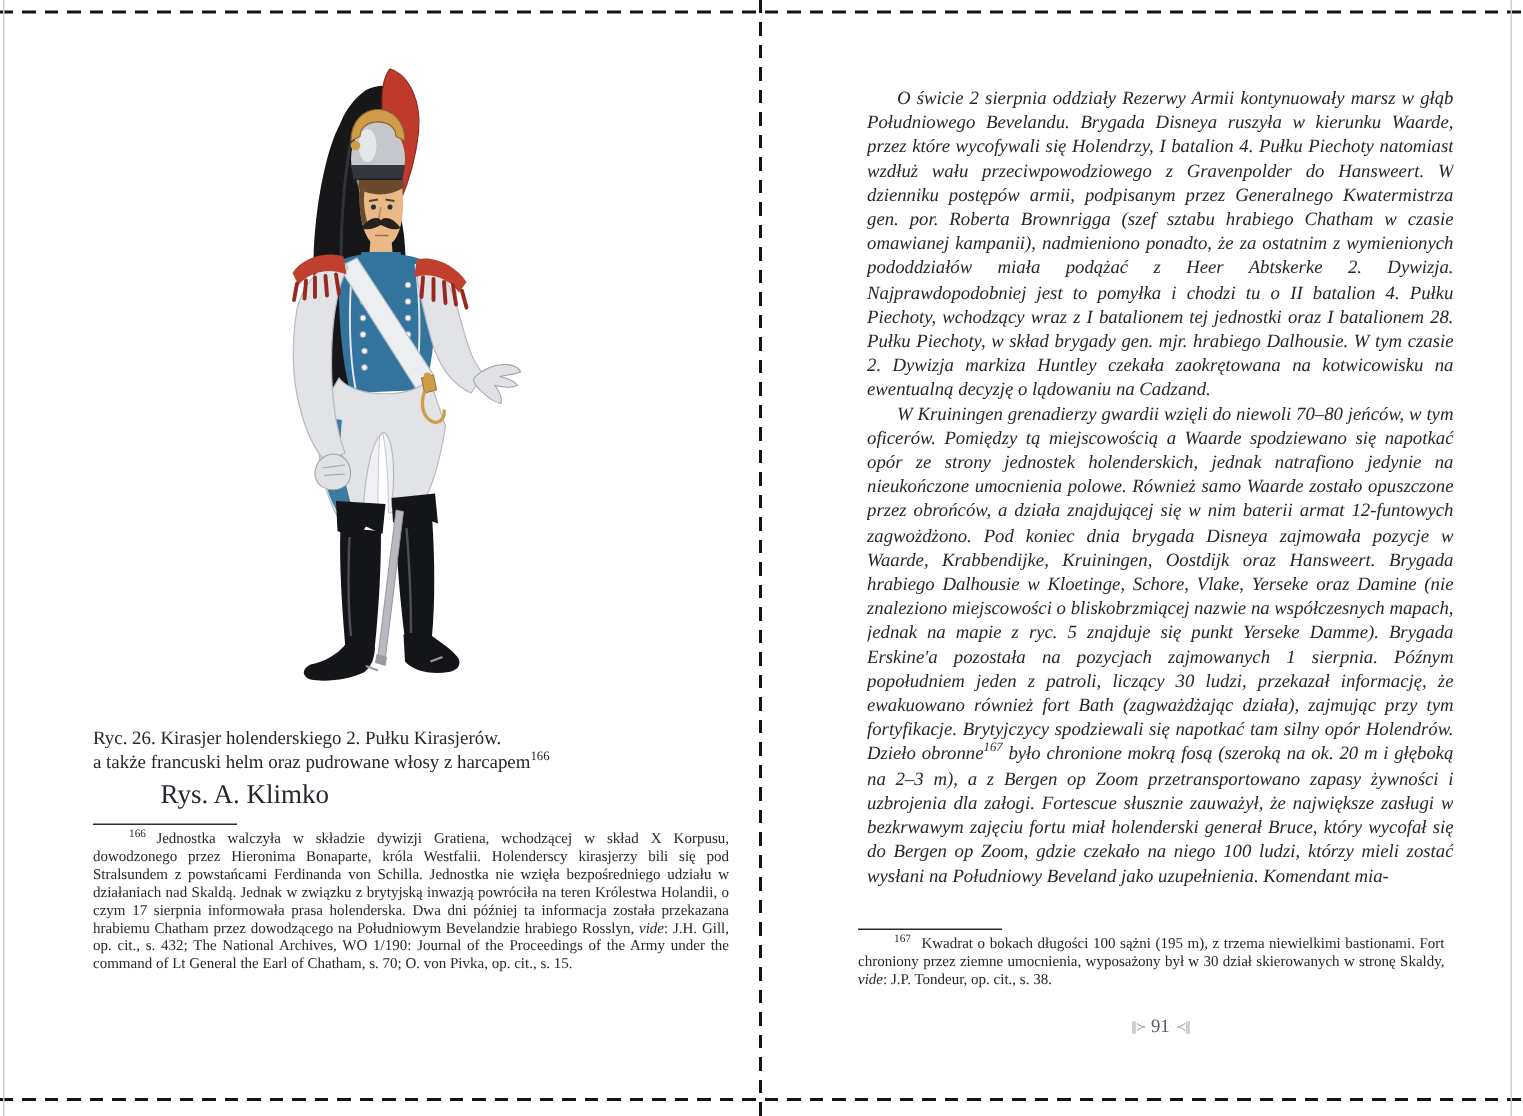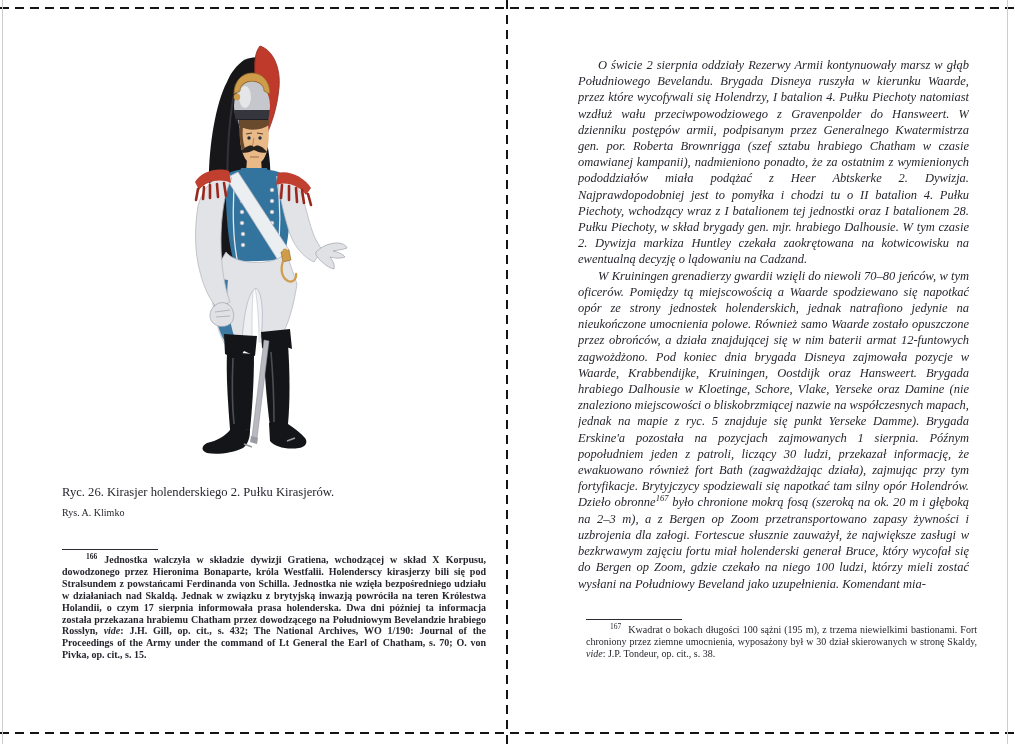--- a/index.html
+++ b/index.html
@@ -17,29 +17,29 @@
   .edge-left { left:2px; } .edge-right { left:1007px; }
 
   .page { position:absolute; top:0; height:744px; }
   .page-left { left:0; width:507px;padding-left:24px; }
   .page-right { left:507px; width:508px; }
 
   
   .illustration { position:absolute; left:140px; top:40px; width:260px; height:440px; }
   .caption { position:absolute; left:62px; top:484px; width:424px;
              font-size:12.6px; line-height:16.2px; }
-  .caption .credit { margin-top:5px; font-size:10px; }
+  .caption .credit { margin-top:5px; font-size:18px;margin-left:45px; }
   sup.ref { font-size:8.5px; vertical-align:super; line-height:0; }
 
   .footnote { position:absolute; font-size:10px; line-height:11.9px; text-align:justify; }
   .footnote .rule { width:96px; border-top:1.1px solid #2b2b33; margin-bottom:4px; }
   .footnote p { margin:0; text-indent:24px; }
   .footnote sup.ref { margin-right:7px; font-size:7.5px; }
-  .fn-left { left:62px; top:549px; width:424px;font-weight:bold; }
-  .fn-right { left:79px; top:619px; width:391px; }
+  .fn-left { left:62px; top:549px; width:424px; }
+  .fn-right { left:65px; top:619px; width:391px; }
   .it { font-style:italic; }
 
   
   .body-text { position:absolute; left:71px; top:57px; width:391px; height:560px;
                overflow:hidden; font-size:12.5px; line-height:16.2px; text-align:justify; }
   .body-text p { margin:0; text-indent:20px;font-style:italic; }
 
   .pagenum { position:absolute; top:677px; text-align:center; font-size:12.5px; color:#565a68; }
   .pn-left { left:62px; width:424px; }
   .pn-right { left:71px; width:391px; }
@@ -144,20 +144,21 @@
       </g>
 
       <g>
         <path stroke="#8e8f96" stroke-width="0.6" d="M124,300 L129,301 L117,398 L112,397 Z" fill="#b9bac1"></path>
         <path fill="#9a9ba2" d="M111,396 L118,398 L117,404 L110,402 Z"></path>
       </g>
     </svg>
 
     <div class="caption">
       <div>Ryc. 26. Kirasjer holenderskiego 2. Pułku Kirasjerów.</div>
+      <div><span>a także francuski helm oraz pudrowane włosy z harcapem</span><sup class="ref">166</sup></div>
       <div class="credit">Rys. A. Klimko</div>
     </div>
 
     <div class="footnote fn-left">
       <div class="rule"></div>
       <p><sup class="ref">166</sup><span>Jednostka walczyła w składzie dywizji Gratiena, wchodzącej w skład X Korpusu, dowodzonego przez Hieronima Bonaparte, króla Westfalii. Holenderscy kirasjerzy bili się pod Stralsundem z powstańcami Ferdinanda von Schilla. Jednostka nie wzięła bezpośredniego udziału w działaniach nad Skaldą. Jednak w związku z brytyjską inwazją powróciła na teren Królestwa Holandii, o czym 17 sierpnia informowała prasa holenderska. Dwa dni później ta informacja została przekazana hrabiemu Chatham przez dowodzącego na Południowym Bevelandzie hrabiego Rosslyn, </span><span class="it">vide</span><span>: J.H. Gill, op. cit., s. 432; The National Archives, WO 1/190: Journal of the Proceedings of the Army under the command of Lt General the Earl of Chatham, s. 70; O. von Pivka, op. cit., s. 15.</span></p>
     </div>
 
   </div>
 
@@ -166,15 +167,18 @@
     <div class="body-text">
       <p>O świcie 2 sierpnia oddziały Rezerwy Armii kontynuowały marsz w głąb Południowego Bevelandu. Brygada Disneya ruszyła w kierunku Waarde, przez które wycofywali się Holendrzy, I batalion 4. Pułku Piechoty natomiast wzdłuż wału przeciwpowodziowego z Gravenpolder do Hansweert. W dzienniku postępów armii, podpisanym przez Generalnego Kwatermistrza gen. por. Roberta Brownrigga (szef sztabu hrabiego Chatham w czasie omawianej kampanii), nadmieniono ponadto, że za ostatnim z wymienionych pododdziałów miała podążać z Heer Abtskerke 2. Dywizja. Najprawdopodobniej jest to pomyłka i chodzi tu o II batalion 4. Pułku Piechoty, wchodzący wraz z I batalionem tej jednostki oraz I batalionem 28. Pułku Piechoty, w skład brygady gen. mjr. hrabiego Dalhousie. W tym czasie 2. Dywizja markiza Huntley czekała zaokrętowana na kotwicowisku na ewentualną decyzję o lądowaniu na Cadzand.</p>
       <p><span>W Kruiningen grenadierzy gwardii wzięli do niewoli 70–80 jeńców, w tym oficerów. Pomiędzy tą miejscowością a Waarde spodziewano się napotkać opór ze strony jednostek holenderskich, jednak natrafiono jedynie na nieukończone umocnienia polowe. Również samo Waarde zostało opuszczone przez obrońców, a działa znajdującej się w nim baterii armat 12-funtowych zagwożdżono. Pod koniec dnia brygada Disneya zajmowała pozycje w Waarde, Krabbendijke, Kruiningen, Oostdijk oraz Hansweert. Brygada hrabiego Dalhousie w Kloetinge, Schore, Vlake, Yerseke oraz Damine (nie znaleziono miejscowości o bliskobrzmiącej nazwie na współczesnych mapach, jednak na mapie z ryc. 5 znajduje się punkt Yerseke Damme). Brygada Erskine'a pozostała na pozycjach zajmowanych 1 sierpnia. Późnym popołudniem jeden z patroli, liczący 30 ludzi, przekazał informację, że ewakuowano również fort Bath (zagważdżając działa), zajmując przy tym fortyfikacje. Brytyjczycy spodziewali się napotkać tam silny opór Holendrów. Dzieło obronne</span><sup class="ref">167</sup><span> było chronione mokrą fosą (szeroką na ok. 20 m i głęboką na 2–3 m), a z Bergen op Zoom przetransportowano zapasy żywności i uzbrojenia dla załogi. Fortescue słusznie zauważył, że największe zasługi w bezkrwawym zajęciu fortu miał holenderski generał Bruce, który wycofał się do Bergen op Zoom, gdzie czekało na niego 100 ludzi, którzy mieli zostać wysłani na Południowy Beveland jako uzupełnienia. Komendant mia-</span></p>
     </div>
 
     <div class="footnote fn-right">
       <div class="rule"></div>
       <p><sup class="ref">167</sup><span>Kwadrat o bokach długości 100 sążni (195 m), z trzema niewielkimi bastionami. Fort chroniony przez ziemne umocnienia, wyposażony był w 30 dział skierowanych w stronę Skaldy, </span><span class="it">vide</span><span>: J.P. Tondeur, op. cit., s. 38.</span></p>
     </div>
 
+    <div class="pagenum pn-right">
+      <span class="orn">∥≻</span><span>91</span><span class="orn">≺∥</span>
+    </div>
   </div>
 
 </div>
 
 </body></html>

